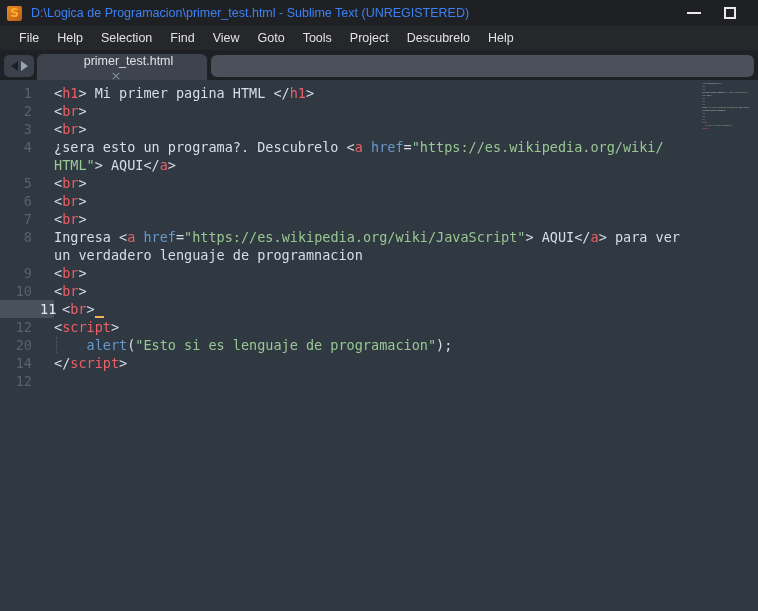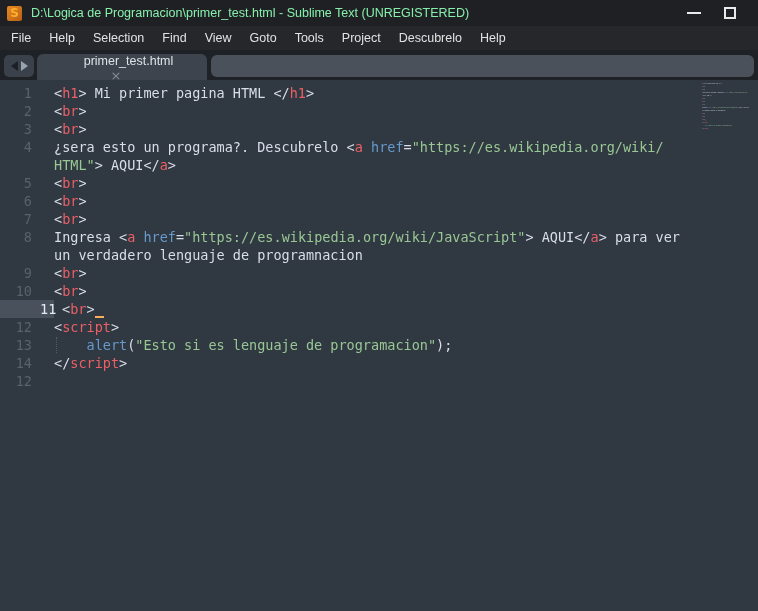--- a/index.html
+++ b/index.html
@@ -6,29 +6,29 @@
   html,body { width:758px; height:611px; overflow:hidden; background:#303841;
               font-family:"Liberation Sans", sans-serif; }
   .window { width:758px; height:611px; display:flex; flex-direction:column; }
 
   
   .titlebar { height:26px; background:#1f2023; display:flex; align-items:center; flex:none; }
   .app-logo { width:15px; height:15px; margin-left:7px; background:#c9681a; color:#ffb12b;
               font-weight:bold; font-size:12px; display:flex; align-items:center; justify-content:center;
               border-radius:2px; font-family:"DejaVu Sans", sans-serif;
               background:linear-gradient(135deg,#e88a24,#b85f14); }
-  .title-text { color:#86efac; font-size:12.5px; margin-left:9px; white-space:nowrap; }
+  .title-text { color:#3b82f6; font-size:12.5px; margin-left:9px; white-space:nowrap; }
   .titlebar-spacer { flex:1; }
   .win-btn { width:36px; height:26px; display:flex; align-items:center; justify-content:center; }
   .min-glyph { width:14px; height:2px; background:#eaeaea; }
   .max-glyph { width:12px; height:12px; border:2px solid #eaeaea; }
   .win-btn-gap { width:10px; }
 
   
-  .menubar { height:24px; background:#26272a; display:flex; align-items:center; flex:none; padding-left:2px; }
+  .menubar { height:24px; background:#26272a; display:flex; align-items:center; flex:none; padding-left:10px; }
   .menu-item { color:#e2e2e2; font-size:12.5px; padding:0 9px; height:24px; line-height:24px; }
 
   
   .tabbar { height:30px; background:#1e2126; flex:none; position:relative; display:flex; align-items:flex-end; }
   .nav-arrows { position:absolute; left:4px; top:5px; bottom:3px; width:30px; background:#3a414a;
                 border-radius:5px; display:flex; align-items:center; justify-content:center; gap:3px; }
   .arrow-left { width:0; height:0; border-top:5px solid transparent; border-bottom:5px solid transparent;
                 border-right:7px solid #1c2025; }
   .arrow-right { width:0; height:0; border-top:5px solid transparent; border-bottom:5px solid transparent;
                  border-left:7px solid #99a3ad; }
@@ -154,21 +154,21 @@
         </div>
         <div class="row">
           <div class="gutter active">11</div>
           <div class="code"><span class="tok-w">&lt;</span><span class="tok-r">br</span><span class="tok-w">&gt;</span><span class="caret"></span></div>
         </div>
         <div class="row">
           <div class="gutter">12</div>
           <div class="code"><span class="tok-w">&lt;</span><span class="tok-r">script</span><span class="tok-w">&gt;</span></div>
         </div>
         <div class="row">
-          <div class="gutter">13</div>
+          <div class="gutter">20</div>
           <div class="code"><span class="guide"></span><span class="tok-w">    </span><span class="tok-b">alert</span><span class="tok-w">(</span><span class="tok-g">"Esto si es lenguaje de programacion"</span><span class="tok-w">);</span></div>
         </div>
         <div class="row">
           <div class="gutter">14</div>
           <div class="code"><span class="tok-w">&lt;/</span><span class="tok-r">script</span><span class="tok-w">&gt;</span></div>
         </div>
         <div class="row">
           <div class="gutter">12</div>
           <div class="code"></div>
         </div>

